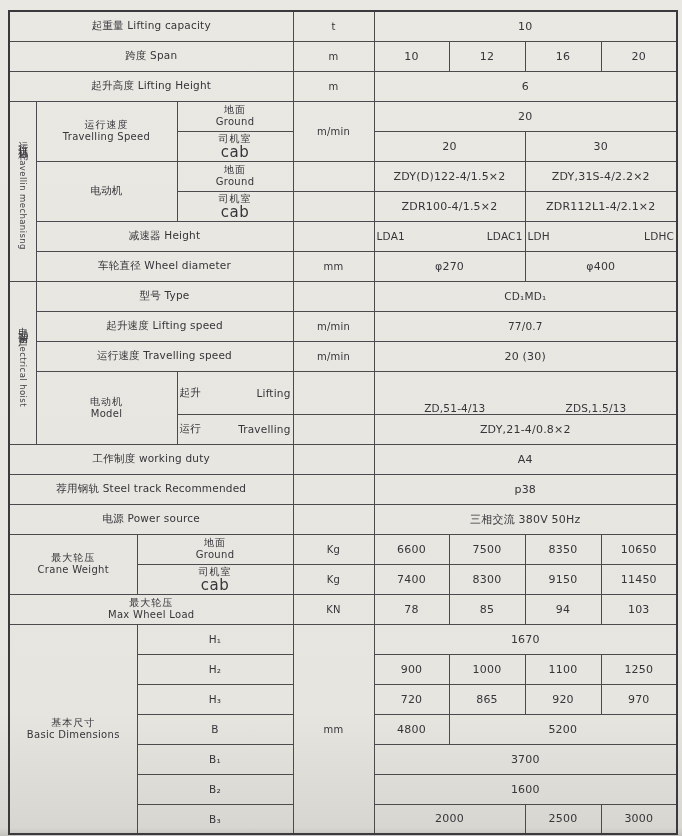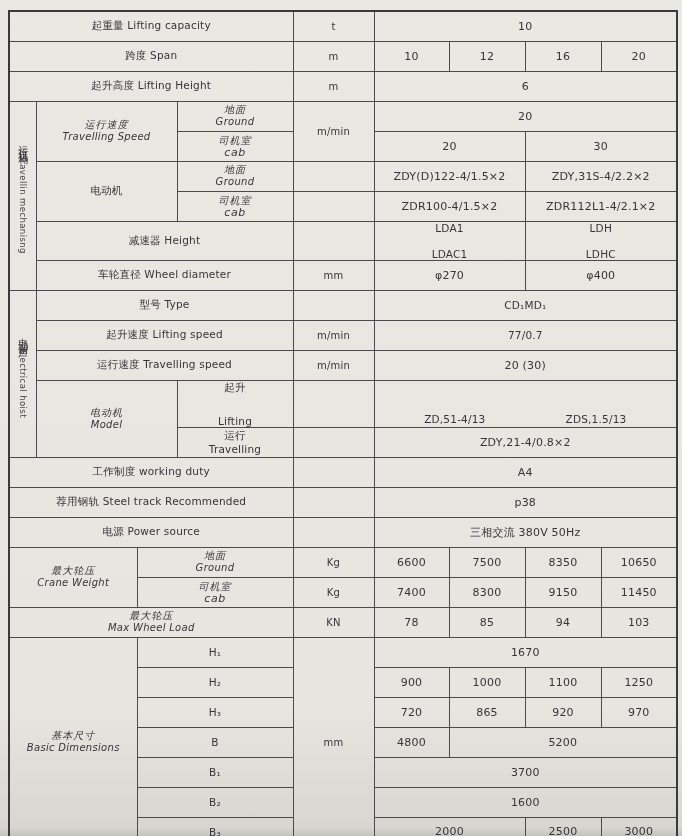--- a/index.html
+++ b/index.html
@@ -30,25 +30,25 @@
     font-size:10.5px;
     letter-spacing:0.2px;
     overflow:hidden;
   }
   table.spec { border:2px solid #3a3a3e; }
   tr.r { height:30px; }
   td.sec-top { border-top-width:2px; }
   .lbl { font-size:10.5px;margin-top:48px; }
   .val { font-size:11px; }
   .unit { font-size:10px; }
-  .two-line { line-height:1.2; font-size:10px; display:block;font-style:italic; }
+  .two-line { line-height:1.2; font-size:10px; display:block; }
   .two-line .zh { display:block; letter-spacing:1px; }
   .two-line .en { display:block; letter-spacing:0.3px; }
-  .cab-en { display:block; font-size:11px; line-height:1.0; letter-spacing:0.5px; }
-  .pair    { display:flex; justify-content:space-between; align-items:center; gap:14px;flex-direction:column; }
+  .cab-en { display:block; font-size:15px; line-height:1.0; letter-spacing:0.5px; }
+  .pair    { display:flex; justify-content:space-between; align-items:center; gap:14px; }
   .pair-md { display:flex; justify-content:center; align-items:center; }
   .pair-lg { display:flex; justify-content:center; align-items:center; gap:80px;margin-top:30px; }
   .vcell { padding:0; }
   .vlabel {
     display:flex; flex-direction:column; align-items:center; justify-content:center;
     gap:7px; height:100%;
   }
   .vlabel .zh {
     writing-mode:vertical-rl; text-orientation:upright;
     font-size:10px; letter-spacing:3px;

